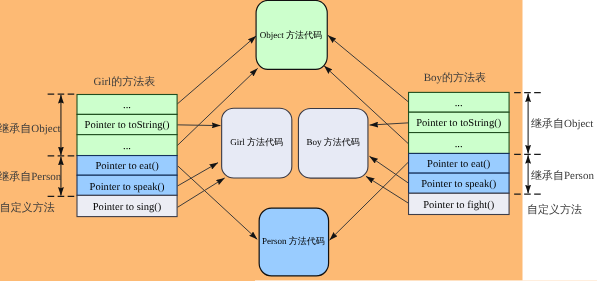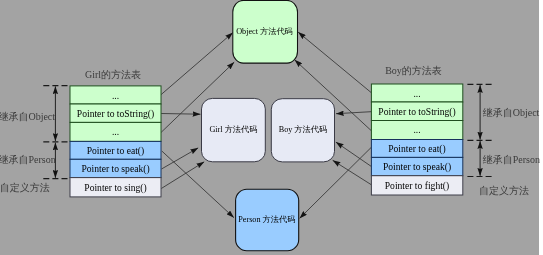--- a/index.html
+++ b/index.html
@@ -1,18 +1,18 @@
 <!DOCTYPE html>
 <html><head>
 <meta charset="utf-8">
 <title>Virtual Method Table Diagram</title>
 <style>
   html,body{margin:0;padding:0;background:#ffffff;}
   body{width:543px;height:255px;overflow:hidden;font-family:"Liberation Serif",serif;}
-  #stage{position:relative;width:539px;height:255px;background:#a3a3a3;}
+  #stage{position:relative;width:475px;height:255px;background:#fdba74;}
   svg{position:absolute;top:0;left:0;display:block;}
   text{font-family:"Liberation Serif",serif;fill:#000;}
   .nodetext{font-size:8.2px;text-anchor:middle;}
   .celltext{font-size:9.6px;text-anchor:middle;}
   .hdrtext{font-size:10px;text-anchor:middle;fill:#3b3b3b;}
   .anntext{font-size:10px;fill:#3b3b3b;}
 </style>
 </head>
 <body>
 

